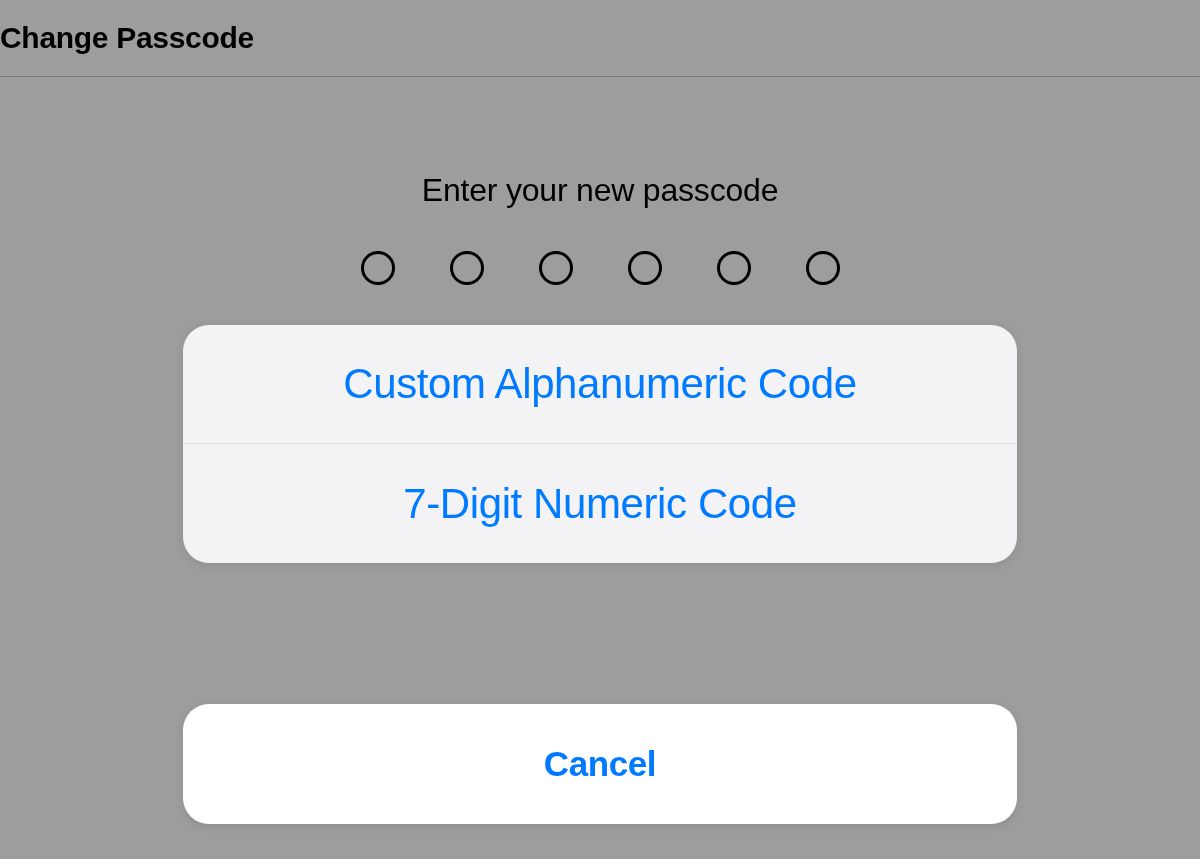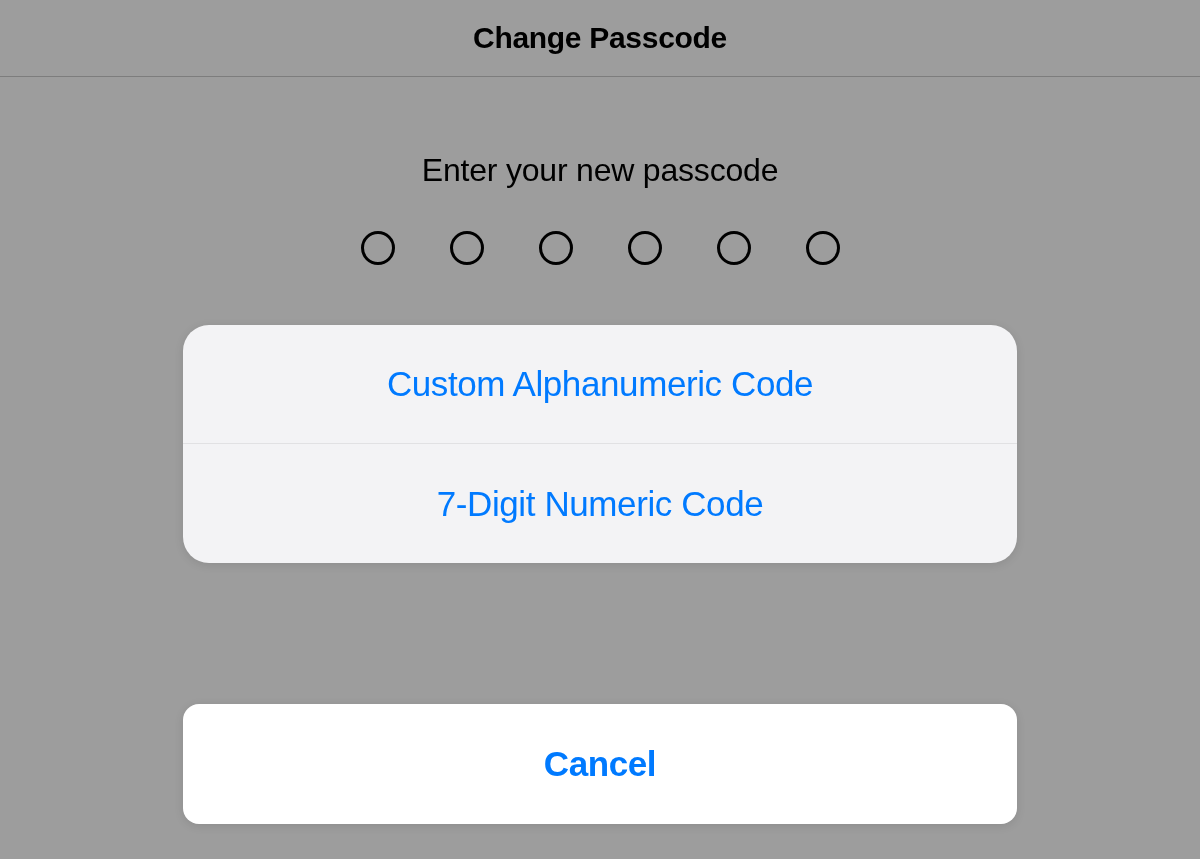--- a/index.html
+++ b/index.html
@@ -15,36 +15,35 @@
       position: relative;
       overflow: hidden;
     }
     .header {
       width: 100%;
       height: 77px;
       background: #9d9d9d;
       border-bottom: 1px solid #7d7d7d;
       display: flex;
       align-items: center;
-      justify-content: center;
     }
     .header-title {
       font-size: 30px;
       font-weight: 700;
       color: #000;
       letter-spacing: -0.3px;
     }
     .content {
       width: 100%;
       display: flex;
       flex-direction: column;
       align-items: center;
     }
     .instruction {
-      margin-top: 75px;
+      margin-top: 95px;
       font-size: 32px;
       color: #000;
       letter-spacing: -0.2px;
     }
     .passcode-dots {
       margin-top: 42px;
       display: flex;
       gap: 55px;
     }
     .passcode-dot {
@@ -61,37 +60,37 @@
       background: #f3f3f5;
       border-radius: 26px;
       overflow: hidden;
       box-shadow: 0 2px 10px rgba(0,0,0,0.10);
     }
     .action-item {
       height: 119px;
       display: flex;
       align-items: center;
       justify-content: center;
-      font-size: 35px;
+      font-size: 42px;
       color: #007aff;
       letter-spacing: -0.4px;
       border-bottom: 1px solid #e1e1e3;
       cursor: pointer;
     }
     .action-item:last-child {
       border-bottom: none;
     }
     .cancel-button {
       position: absolute;
       left: 183px;
       width: 834px;
       top: 704px;
       height: 120px;
       background: #ffffff;
-      border-radius: 16px;
+      border-radius: 26px;
       display: flex;
       align-items: center;
       justify-content: center;
       font-size: 35px;
       font-weight: 600;
       color: #007aff;
       letter-spacing: -0.4px;
       cursor: pointer;
       box-shadow: 0 2px 10px rgba(0,0,0,0.10);
     }

